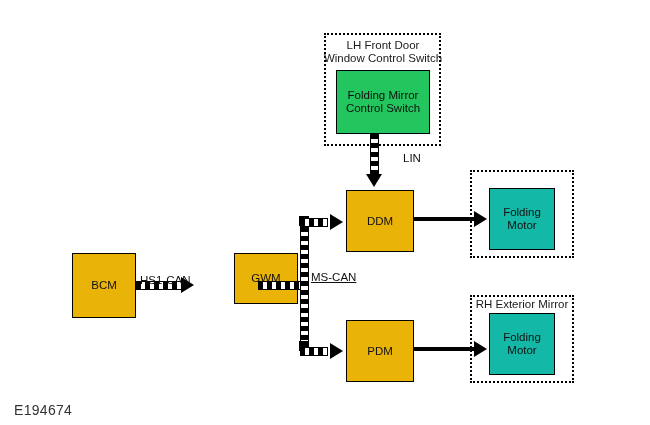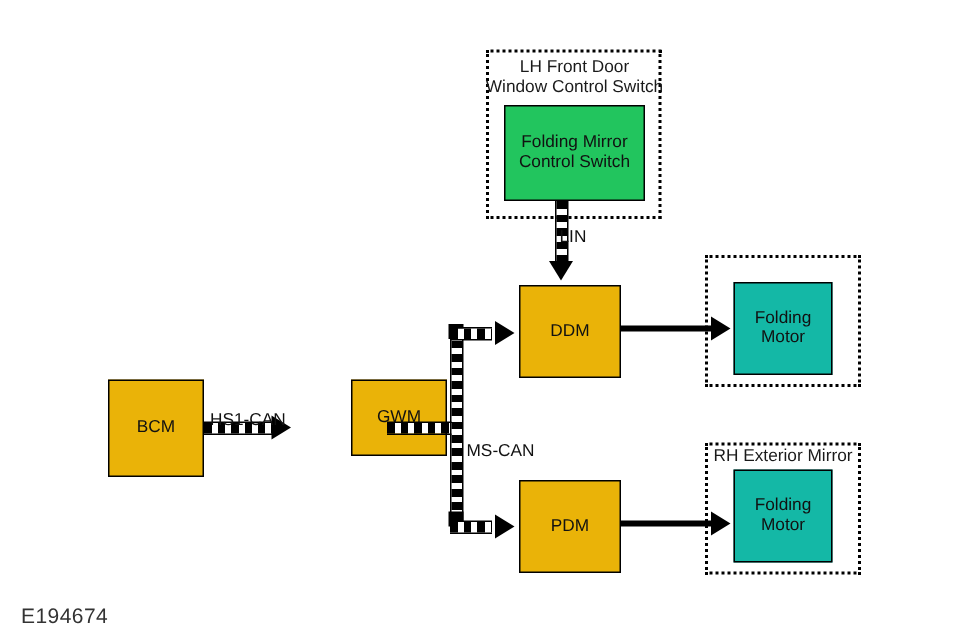--- a/index.html
+++ b/index.html
@@ -113,21 +113,21 @@
   <div class="group-box" style="left:324px; top:33px; width:117px; height:113px;">
   </div>
   <div class="group-title" style="left:318px; top:39px; width:130px;">LH Front Door
 Window Control Switch</div>
 
   <div class="node sw" style="left:336px; top:70px; width:94px; height:64px;">Folding Mirror
 Control Switch</div>
 
   <div class="bus-v" style="left:370px; top:134px; height:40px;"></div>
   <div class="arrow-head arrow-down" style="left:365.5px; top:174px;"></div>
-  <div class="edge-label" style="left:373px; top:152px;">LIN</div>
+  <div class="edge-label" style="left:403px; top:152px;">LIN</div>
 
   <div class="node ecu" style="left:346px; top:190px; width:68px; height:62px;">DDM</div>
 
   <div class="node ecu" style="left:346px; top:320px; width:68px; height:62px;">PDM</div>
 
   <div class="node ecu" style="left:72px; top:253px; width:64px; height:65px;">BCM</div>
 
   <div class="node ecu" style="left:194px; top:253px; width:64px; height:51px;margin-left:40px;">GWM</div>
 
   <div class="bus-h" style="left:136px; top:281px; width:46px;"></div>
@@ -139,21 +139,21 @@
   <div class="bus-v" style="left:300px; top:218px; height:130px;"></div>
 
   <div class="bus-corner" style="left:299px; top:216px;"></div>
   <div class="bus-corner" style="left:299px; top:341px;"></div>
 
   <div class="bus-h" style="left:300px; top:218px; width:28px;"></div>
   <div class="arrow-head arrow-right" style="left:330px; top:213.5px;"></div>
 
   <div class="bus-h" style="left:300px; top:347px; width:28px;"></div>
   <div class="arrow-head arrow-right" style="left:330px; top:342.5px;"></div>
-  <div class="edge-label" style="left:311px; top:295px;">MS-CAN</div>
+  <div class="edge-label" style="left:311px; top:271px;text-decoration:underline;">MS-CAN</div>
 
   <div class="group-box" style="left:470px; top:170px; width:104px; height:88px;"></div>
   <div class="node motor" style="left:489px; top:188px; width:66px; height:62px;">Folding
 Motor</div>
 
   <div class="solid-h" style="left:414px; top:217px; width:62px;"></div>
   <div class="arrow-head arrow-right" style="left:474px; top:211px;"></div>
 
   <div class="group-box" style="left:470px; top:295px; width:104px; height:88px;"></div>
   <div class="group-title" style="left:466px; top:298px; width:112px;">RH Exterior Mirror</div>

